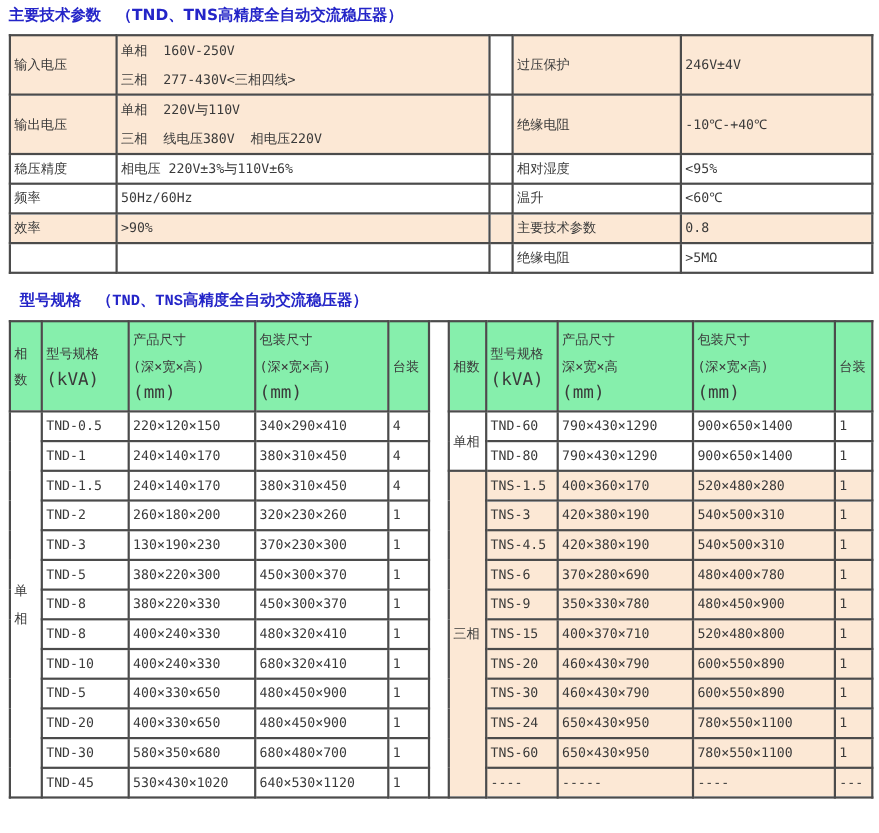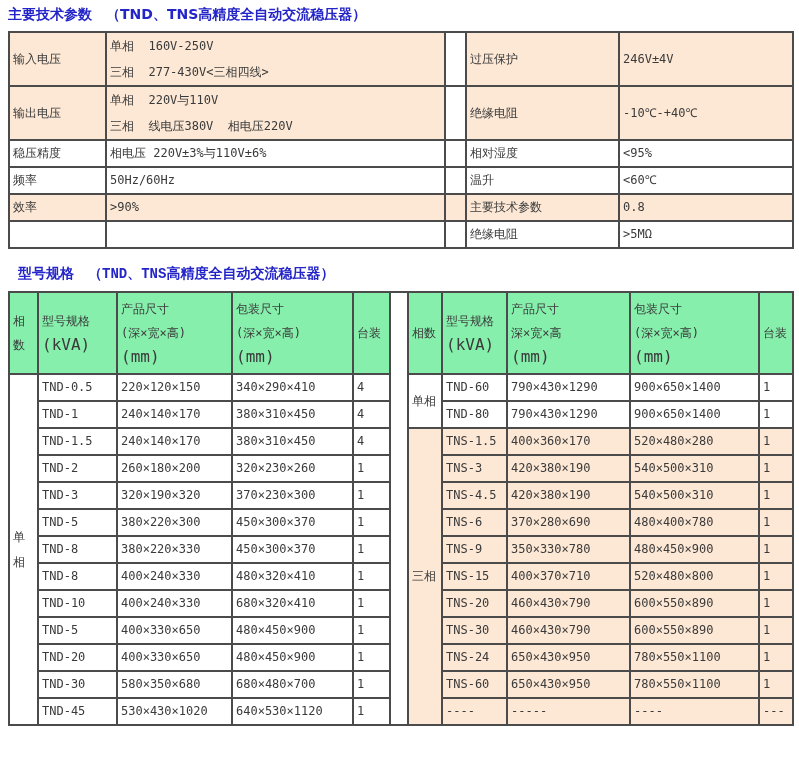--- a/index.html
+++ b/index.html
@@ -155,21 +155,21 @@
           <td class="white">260×180×200</td>
           <td class="white">320×230×260</td>
           <td class="white">1</td>
           <td class="peach">TNS-3</td>
           <td class="peach">420×380×190</td>
           <td class="peach">540×500×310</td>
           <td class="peach">1</td>
         </tr>
         <tr class="data-row">
           <td class="white">TND-3</td>
-          <td class="white">320×190×320</td>
+          <td class="white">130×190×230</td>
           <td class="white">370×230×300</td>
           <td class="white">1</td>
           <td class="peach">TNS-4.5</td>
           <td class="peach">420×380×190</td>
           <td class="peach">540×500×310</td>
           <td class="peach">1</td>
         </tr>
         <tr class="data-row">
           <td class="white">TND-5</td>
           <td class="white">380×220×300</td>

